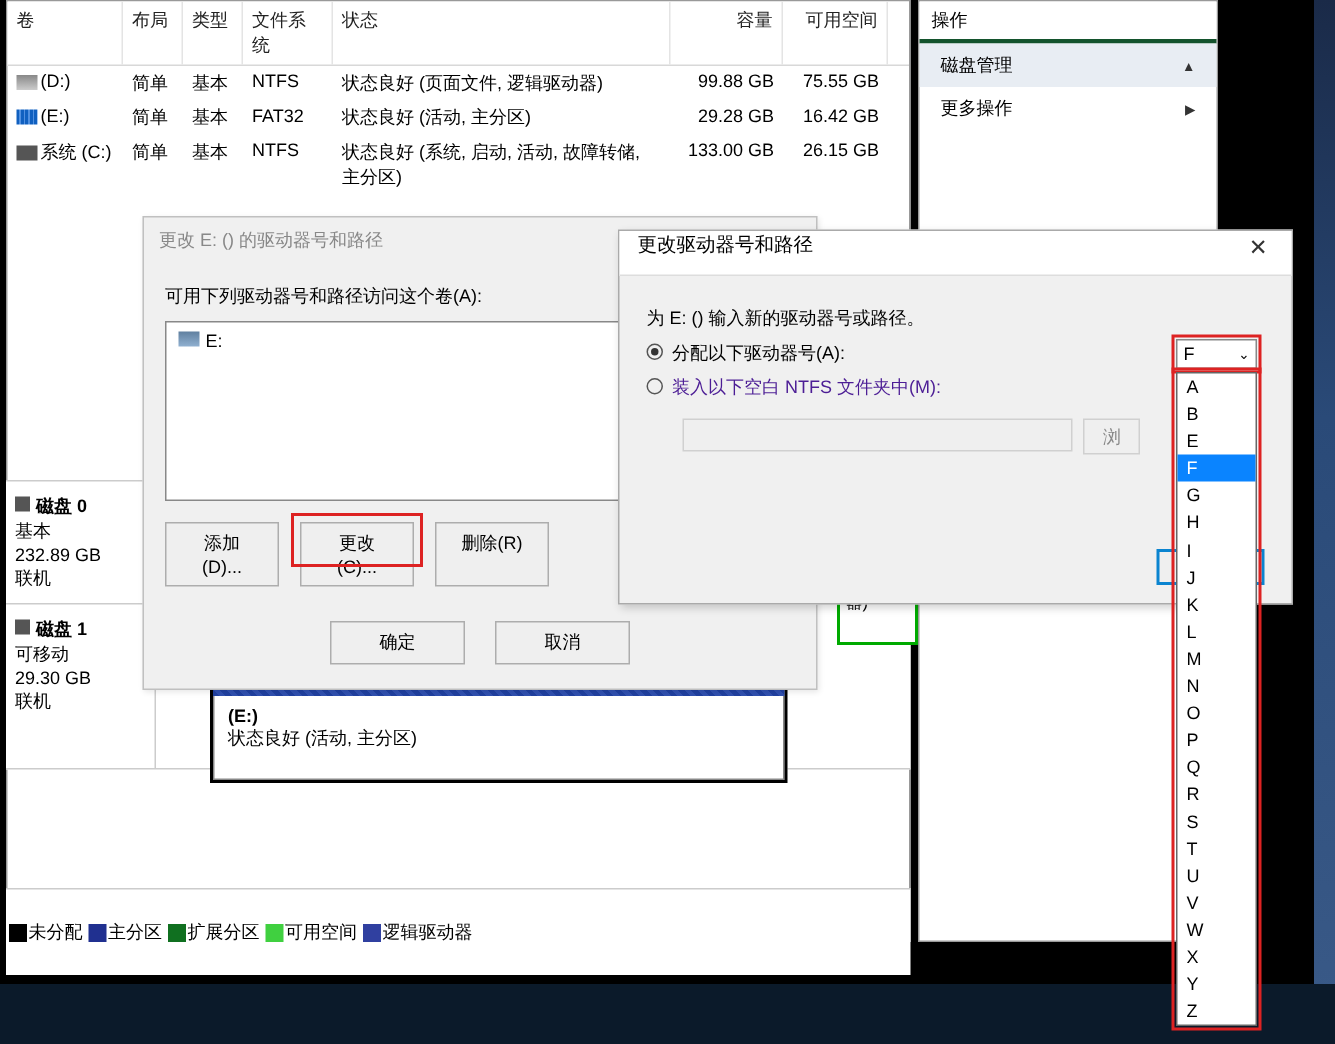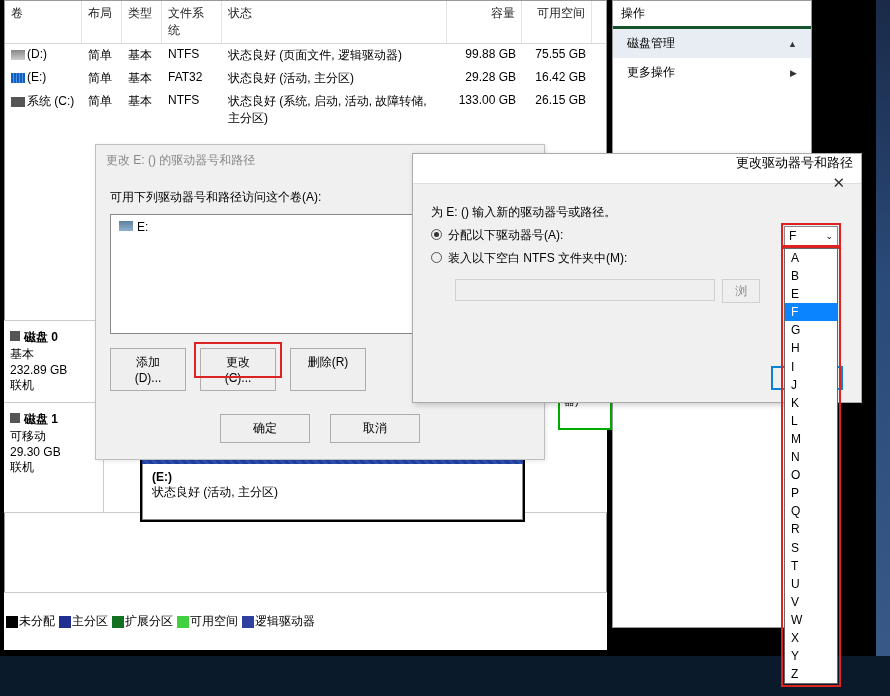--- a/index.html
+++ b/index.html
@@ -47,21 +47,21 @@
   .d1-label { font-size:12px; margin:8px 0; }
   .d1-list { background:#fff; border:1px solid #888; height:120px; padding:5px 8px; font-size:12px; }
   .d1-list .disk-ico { display:inline-block; width:14px;height:10px; background:linear-gradient(#6080a0,#90b0d0); margin-right:4px; }
   .d1-btnrow { margin-top:14px; display:flex; gap:14px; }
   .d1-btn { background:#efefef; border:1px solid #adadad; padding:5px 14px; font-size:12px; width:76px; text-align:center; }
   .d1-footer { position:absolute; left:0; bottom:0; width:100%; display:flex; justify-content:center; gap:20px; padding:16px 0; }
   .d1-footer .d1-btn { width:90px; }
   .change-red { position:absolute; border:2px solid #d22; }
 
   .dialog2 { position:absolute; left:412px; top:153px; width:450px; height:250px; background:#f0f0f0; border:1px solid #aaa; box-shadow:2px 2px 6px rgba(0,0,0,0.2); }
-  .d2-title { background:#fff; height:30px; display:flex; align-items:flex-end; justify-content:space-between; padding:0 8px 0 12px; font-size:13px; border-bottom:1px solid #ddd;flex-direction:column; }
+  .d2-title { background:#fff; height:30px; display:flex; align-items:flex-start; justify-content:space-between; padding:0 8px 0 12px; font-size:13px; border-bottom:1px solid #ddd; }
   .d2-close { font-size:15px; font-weight:normal; color:#333; padding:2px 8px; }
   .d2-body { padding:14px 18px; font-size:12px; }
   .d2-line { margin:6px 0; }
   .radio { display:inline-block; width:11px;height:11px;border:1px solid #555;border-radius:50%;margin-right:6px; position:relative; top:1px; }
   .radio.on::after { content:''; position:absolute; left:2px;top:2px;width:5px;height:5px;background:#333;border-radius:50%; }
   .d2-input { display:inline-block; width:260px; height:22px; background:#efefef; border:1px solid #d0d0d0; margin-left:24px; margin-top:6px; }
   .d2-browse { display:inline-block; width:38px; height:24px; background:#efefef; border:1px solid #d0d0d0; margin-left:4px; vertical-align:top; margin-top:6px; text-align:center; line-height:22px; font-size:12px; color:#888; }
   .d2-footer { position:absolute; bottom:12px; right:18px; display:flex; gap:8px; }
   .d2-btn { width:72px; height:24px; line-height:22px; text-align:center; font-size:12px; border:1px solid #adadad; background:#efefef; }
   .d2-btn.ok { border:2px solid #0a84d0; }
@@ -205,21 +205,21 @@
 <div class="dialog2">
   <div class="d2-title">
     <span>更改驱动器号和路径</span>
     <span class="d2-close">✕</span>
   </div>
   <div class="d2-body">
     <div class="d2-line">为 E: () 输入新的驱动器号或路径。</div>
     <div class="d2-line">
       <span class="radio on"></span><span>分配以下驱动器号(A):</span>
     </div>
-    <div class="d2-line" style="color:#000000;">
+    <div class="d2-line" style="color:#4c1d95;">
       <span class="radio"></span><span>装入以下空白 NTFS 文件夹中(M):</span>
     </div>
     <div>
       <span class="d2-input"></span>
       <span class="d2-browse">浏</span>
     </div>
   </div>
   <div class="d2-footer">
     <div class="d2-btn ok">确定</div>
   </div>

